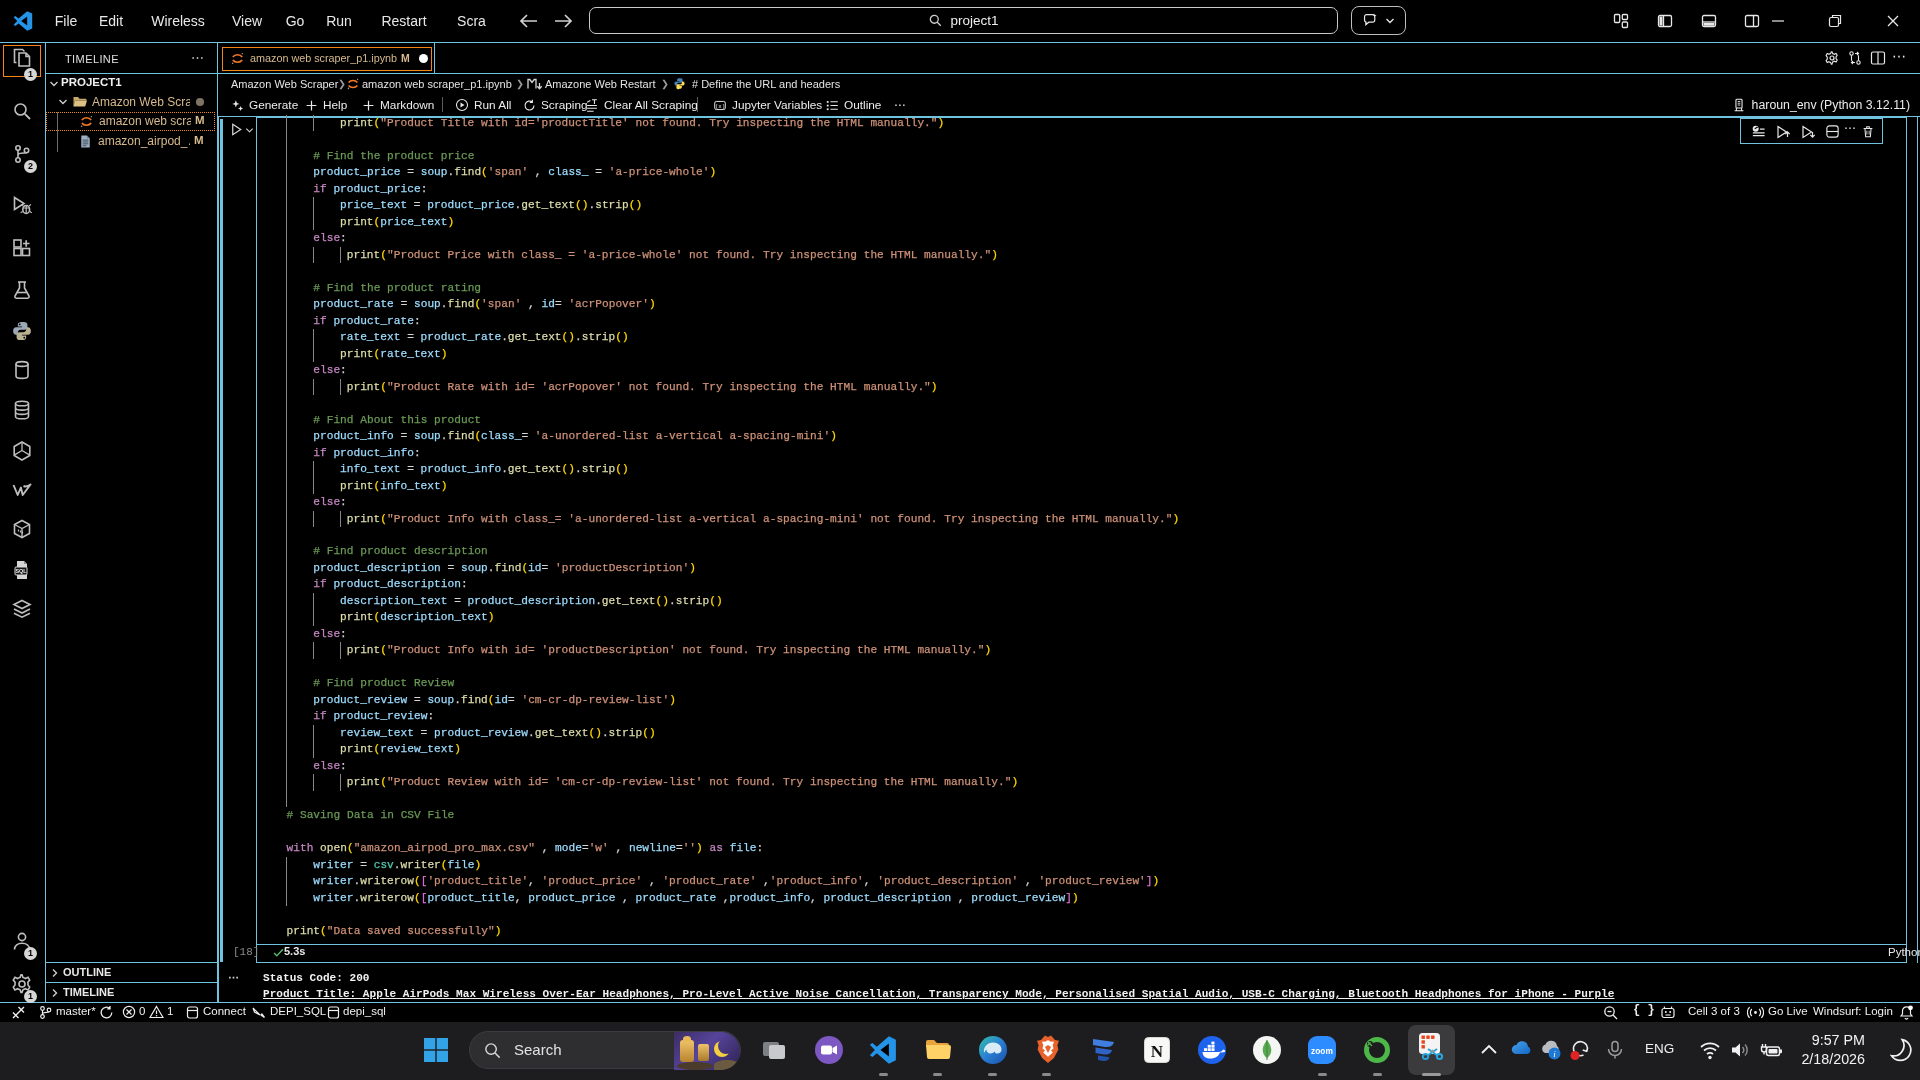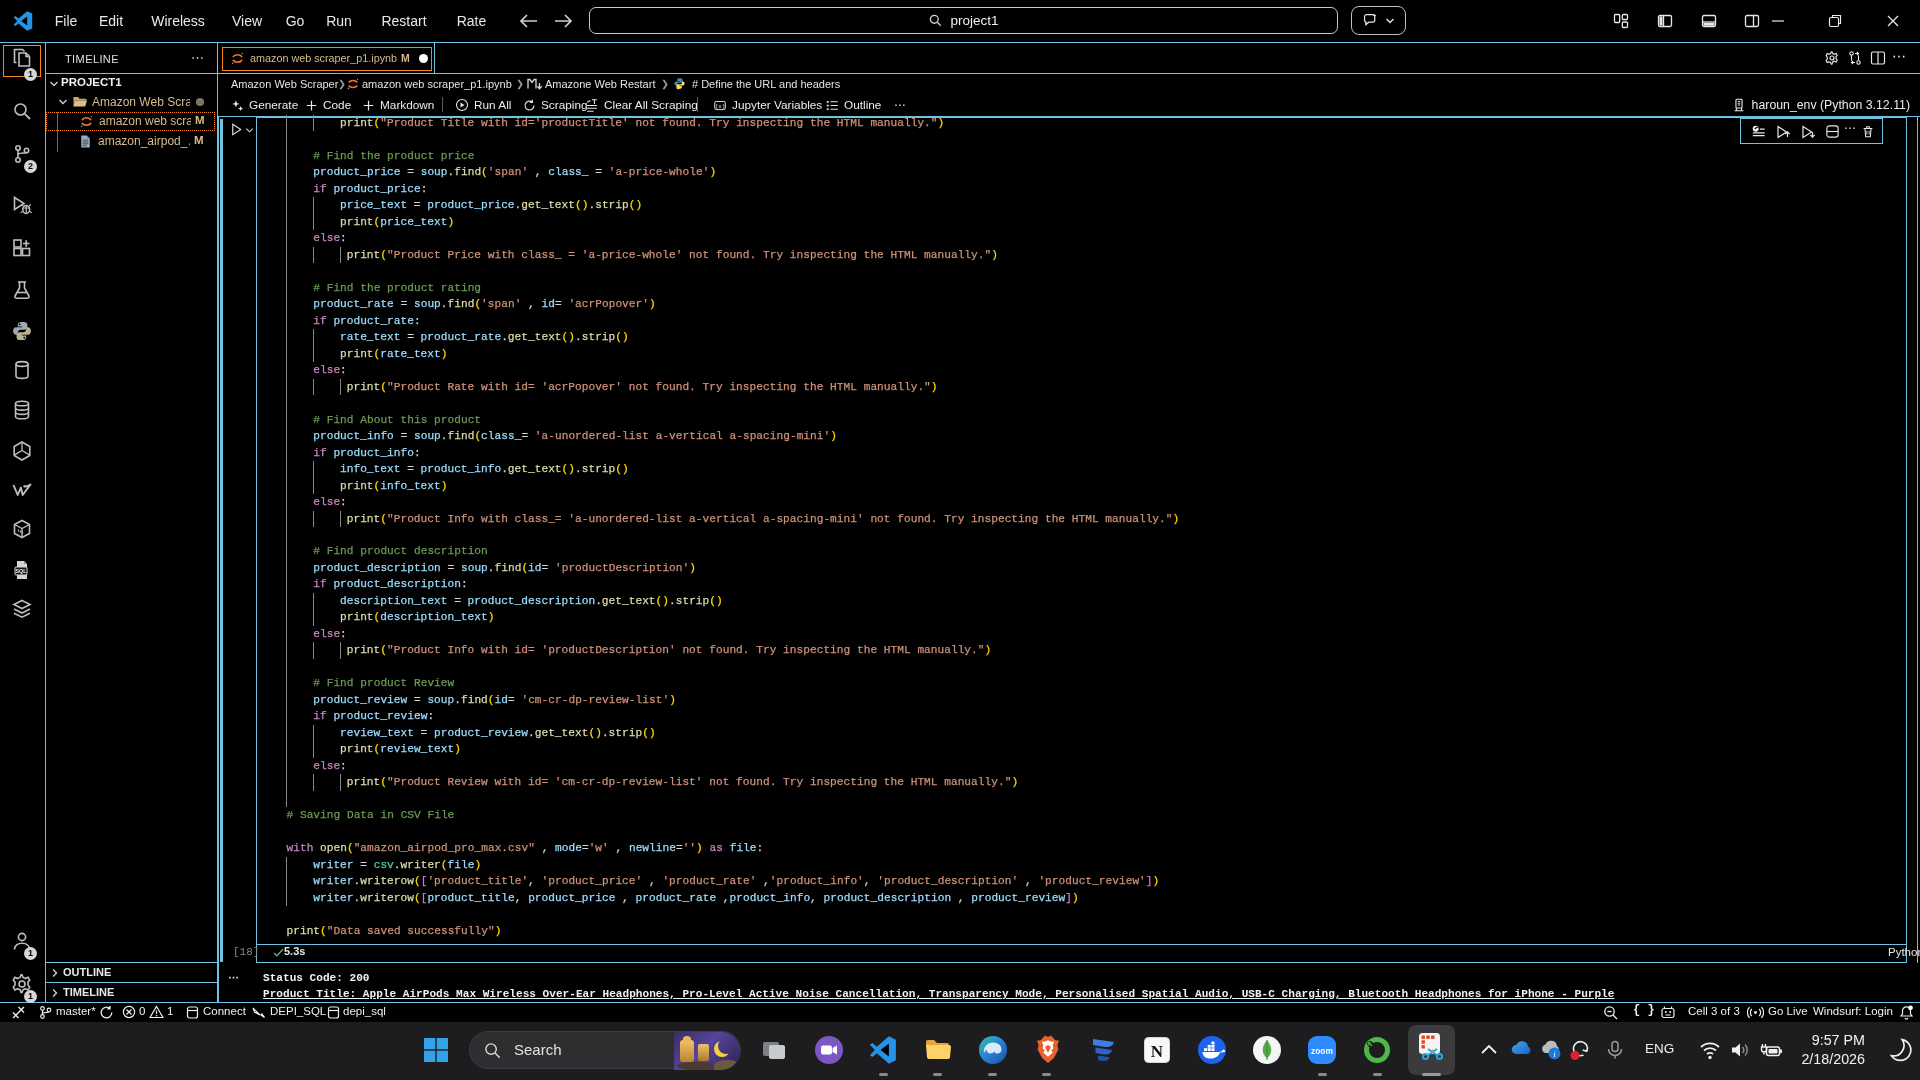--- a/index.html
+++ b/index.html
@@ -15,21 +15,21 @@
         <polygon points="71,1 96,13 96,87 71,99 28,62 12,75 3,69 21,50 3,31 12,25 28,38" fill="#2494e8"></polygon>
         <polygon points="71,27 71,73 41,50" fill="#000"></polygon>
       </svg></div>
   <div style="position:absolute;left:66.0px;top:13px;transform:translateX(-50%);white-space:nowrap">File</div>
     <div style="position:absolute;left:111.0px;top:13px;transform:translateX(-50%);white-space:nowrap">Edit</div>
     <div style="position:absolute;left:178.0px;top:13px;transform:translateX(-50%);white-space:nowrap">Wireless</div>
     <div style="position:absolute;left:247.0px;top:13px;transform:translateX(-50%);white-space:nowrap">View</div>
     <div style="position:absolute;left:295.0px;top:13px;transform:translateX(-50%);white-space:nowrap">Go</div>
     <div style="position:absolute;left:339.0px;top:13px;transform:translateX(-50%);white-space:nowrap">Run</div>
     <div style="position:absolute;left:404.0px;top:13px;transform:translateX(-50%);white-space:nowrap">Restart</div>
-    <div style="position:absolute;left:471.5px;top:13px;transform:translateX(-50%);white-space:nowrap">Rate</div>
+    <div style="position:absolute;left:471.5px;top:13px;transform:translateX(-50%);white-space:nowrap">Scra</div>
   <svg width="28" height="22" viewBox="0 0 28 22" style="position:absolute;left:516px;top:10px">
       <path d="M21 11 H6 M11 5 l-6 6 6 6" fill="none" stroke="#d0d0d0" stroke-width="1.7"></path>
     </svg>
   <svg width="28" height="22" viewBox="0 0 28 22" style="position:absolute;left:548px;top:10px">
       <path d="M7 11 h15 M17 5 l6 6 -6 6" fill="none" stroke="#d0d0d0" stroke-width="1.7"></path>
     </svg>
   <div style="position:absolute;left:589px;top:7px;width:749px;height:27px;border:1px solid #c9c9c9;border-radius:7px;background:#000;display:flex;align-items:center;justify-content:center">
     <svg width="15" height="15" viewBox="0 0 16 16">
         <circle cx="6.7" cy="6.7" r="4.2" fill="none" stroke="#cfcfcf" stroke-width="1.4"></circle>
         <path d="M9.9 9.9 L13.6 13.6" stroke="#cfcfcf" stroke-width="1.4"></path>
@@ -176,21 +176,21 @@
       <svg width="13" height="13" viewBox="0 0 16 16">
         <path d="M6 1.5 l1.2 3.3 L10.5 6 7.2 7.2 6 10.5 4.8 7.2 1.5 6 4.8 4.8 z" fill="#e8e8e8"></path>
         <path d="M11.8 8.5 l.9 2.3 2.3.9 -2.3.9 -.9 2.3 -.9-2.3 -2.3-.9 2.3-.9 z" fill="#e8e8e8"></path>
       </svg>
       <span>Generate</span>
     </div>
   <div style="position:absolute;left:87px;top:0;height:22px;display:flex;align-items:center;gap:5px;white-space:nowrap">
       <svg width="13" height="13" viewBox="0 0 16 16">
         <path d="M8 2 v12 M2 8 h12" stroke="#e8e8e8" stroke-width="1.5"></path>
       </svg>
-      <span>Code</span>
+      <span>Help</span>
     </div>
   <div style="position:absolute;left:144px;top:0;height:22px;display:flex;align-items:center;gap:5px;white-space:nowrap">
       <svg width="13" height="13" viewBox="0 0 16 16">
         <path d="M8 2 v12 M2 8 h12" stroke="#e8e8e8" stroke-width="1.5"></path>
       </svg>
       <span>Markdown</span>
     </div>
   <div style="position:absolute;left:224px;top:3px;width:1px;height:15px;background:#5a5a5a"></div>
   <div style="position:absolute;left:237px;top:0;height:22px;display:flex;align-items:center;gap:5px;white-space:nowrap">
       <svg width="14" height="14" viewBox="0 0 16 16">

